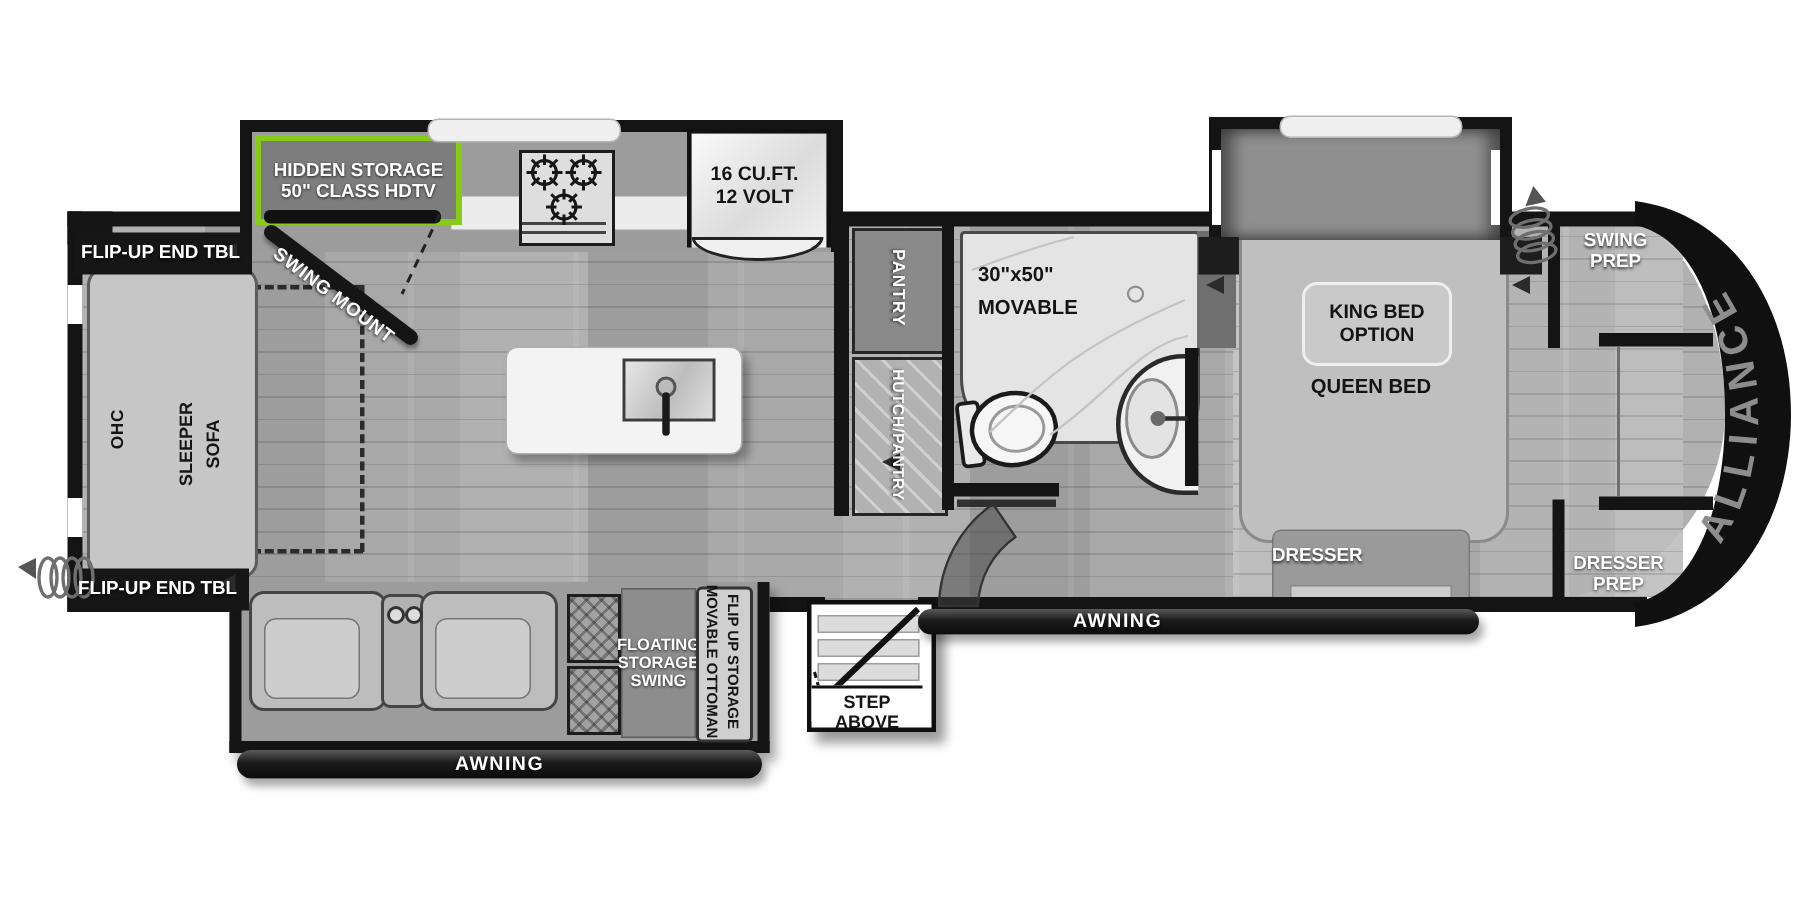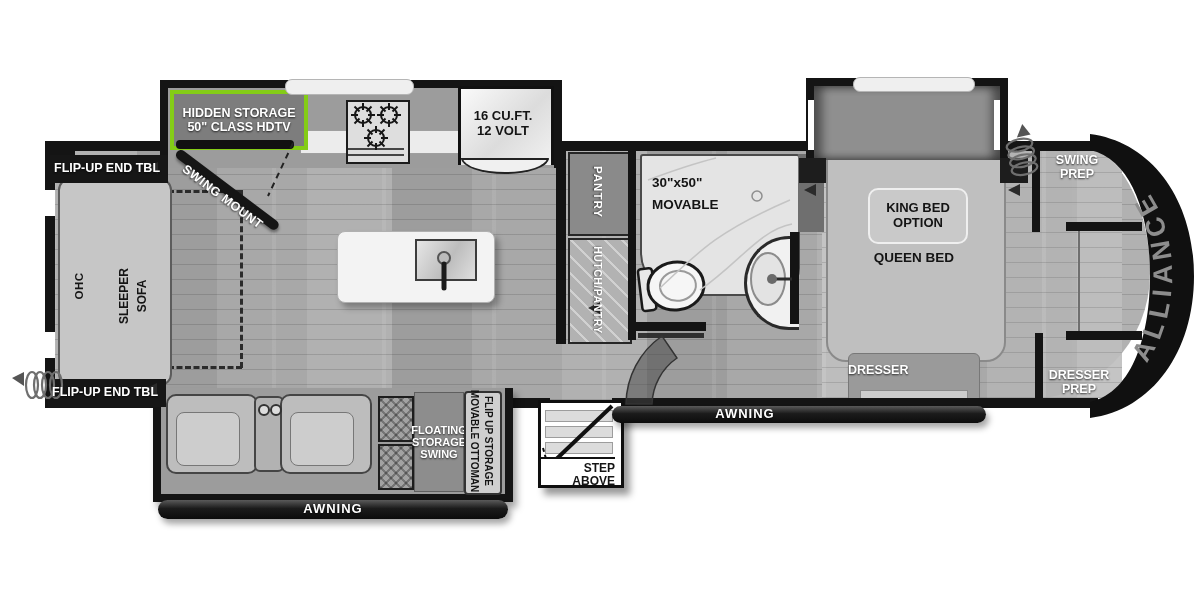--- a/index.html
+++ b/index.html
@@ -198,21 +198,21 @@
   </div>
 
   <div class="awn" style="left:158px;top:500px;width:350px;height:19px;"></div>
   <div class="lbl wt" style="left:158px;top:502px;width:350px;text-align:center;font-size:13px;letter-spacing:1px;">AWNING</div>
 
   <div class="abs" style="left:538px;top:400px;width:80px;height:82px;background:#fff;border:3px solid #0f0f0f;z-index:5;box-shadow:6px 7px 7px rgba(0,0,0,.4);"></div>
   <div class="abs" style="left:545px;top:410px;width:66px;height:10px;background:#dcdcdc;border:1px solid #9d9d9d;z-index:6;"></div>
   <div class="abs" style="left:545px;top:426px;width:66px;height:10px;background:#dcdcdc;border:1px solid #9d9d9d;z-index:6;"></div>
   <div class="abs" style="left:545px;top:442px;width:66px;height:10px;background:#dcdcdc;border:1px solid #9d9d9d;z-index:6;"></div>
   <div class="abs" style="left:541px;top:457px;width:74px;height:22px;background:#fff;border-top:2px solid #111;z-index:11;"></div>
-  <div class="lbl bt" style="left:541px;top:462px;width:74px;text-align:right;font-size:12px;">STEP ABOVE</div>
+  <div class="lbl bt" style="left:541px;top:462px;width:74px;text-align:center;font-size:12px;">STEP ABOVE</div>
 
   <div class="awn" style="left:612px;top:406px;width:374px;height:17px;"></div>
   <div class="lbl wt" style="left:660px;top:407px;width:170px;text-align:center;font-size:13px;letter-spacing:1px;">AWNING</div>
 
   <svg width="1200" height="600" viewBox="0 0 1200 600" style="position:absolute;left:0;top:0;z-index:6;pointer-events:none;">
 
     <g stroke="#161616" stroke-width="2" fill="none">
       <g transform="translate(363,115)">
           <circle r="8"></circle>
           <g>

